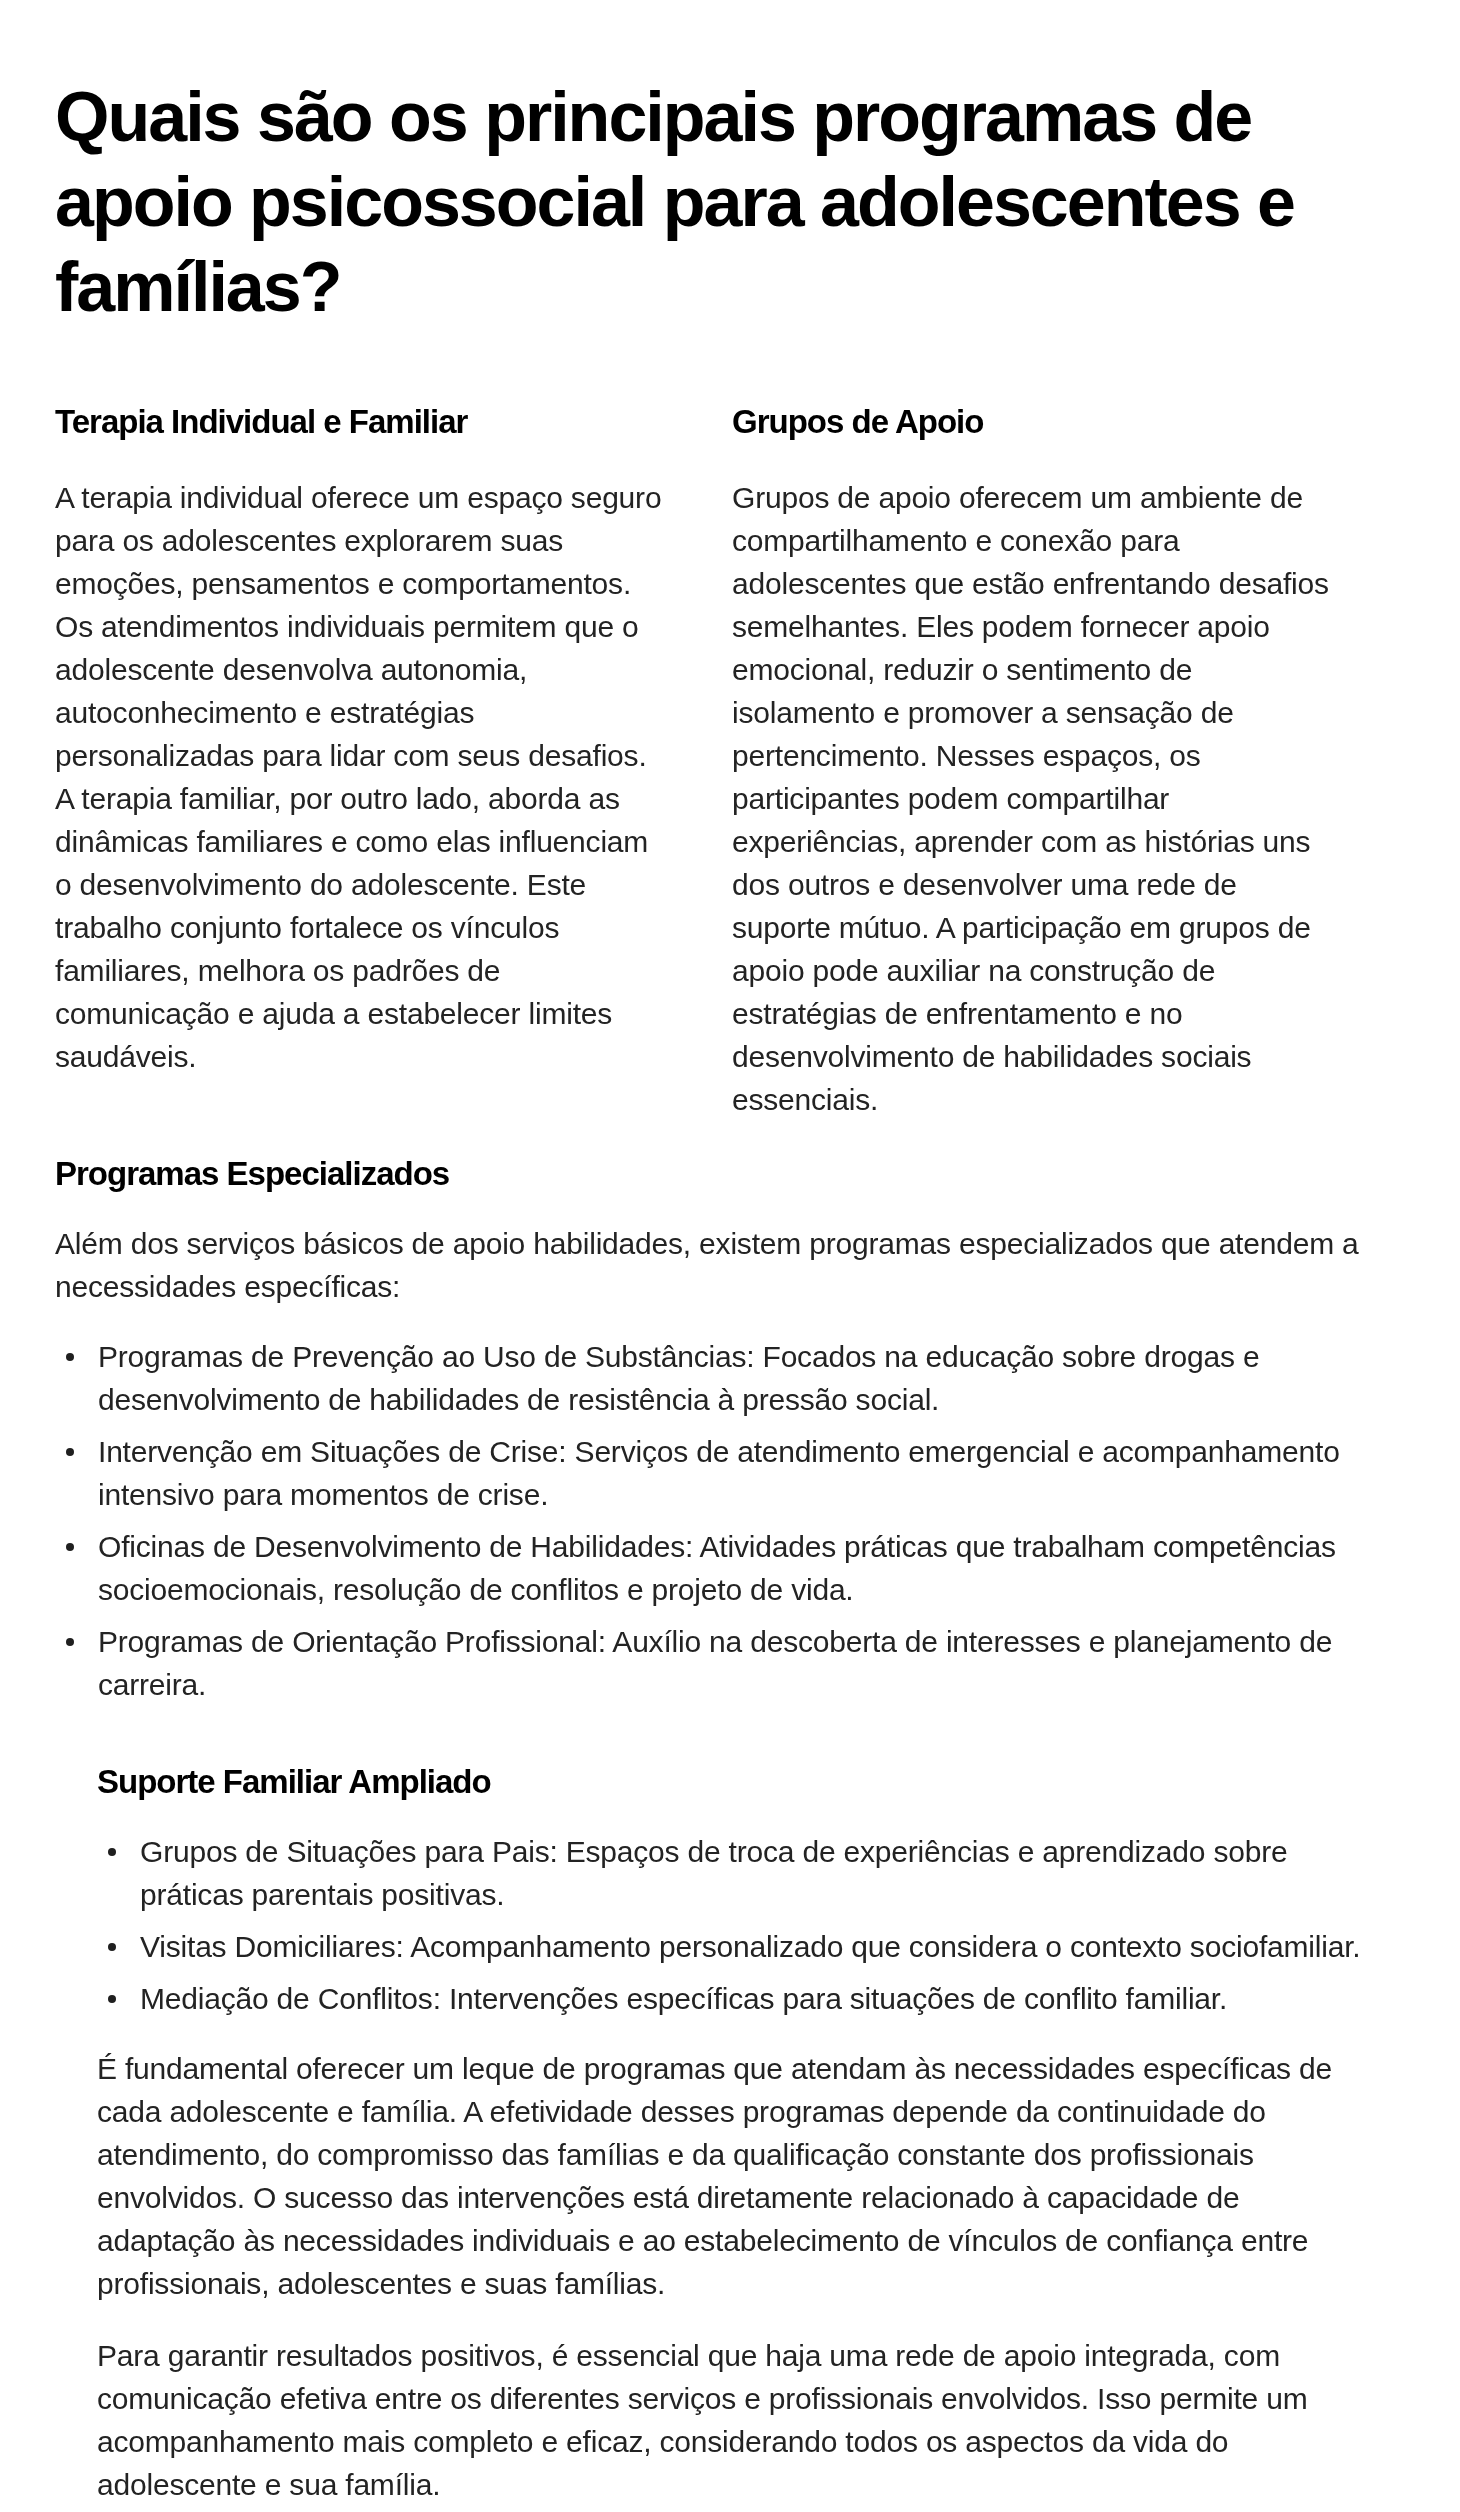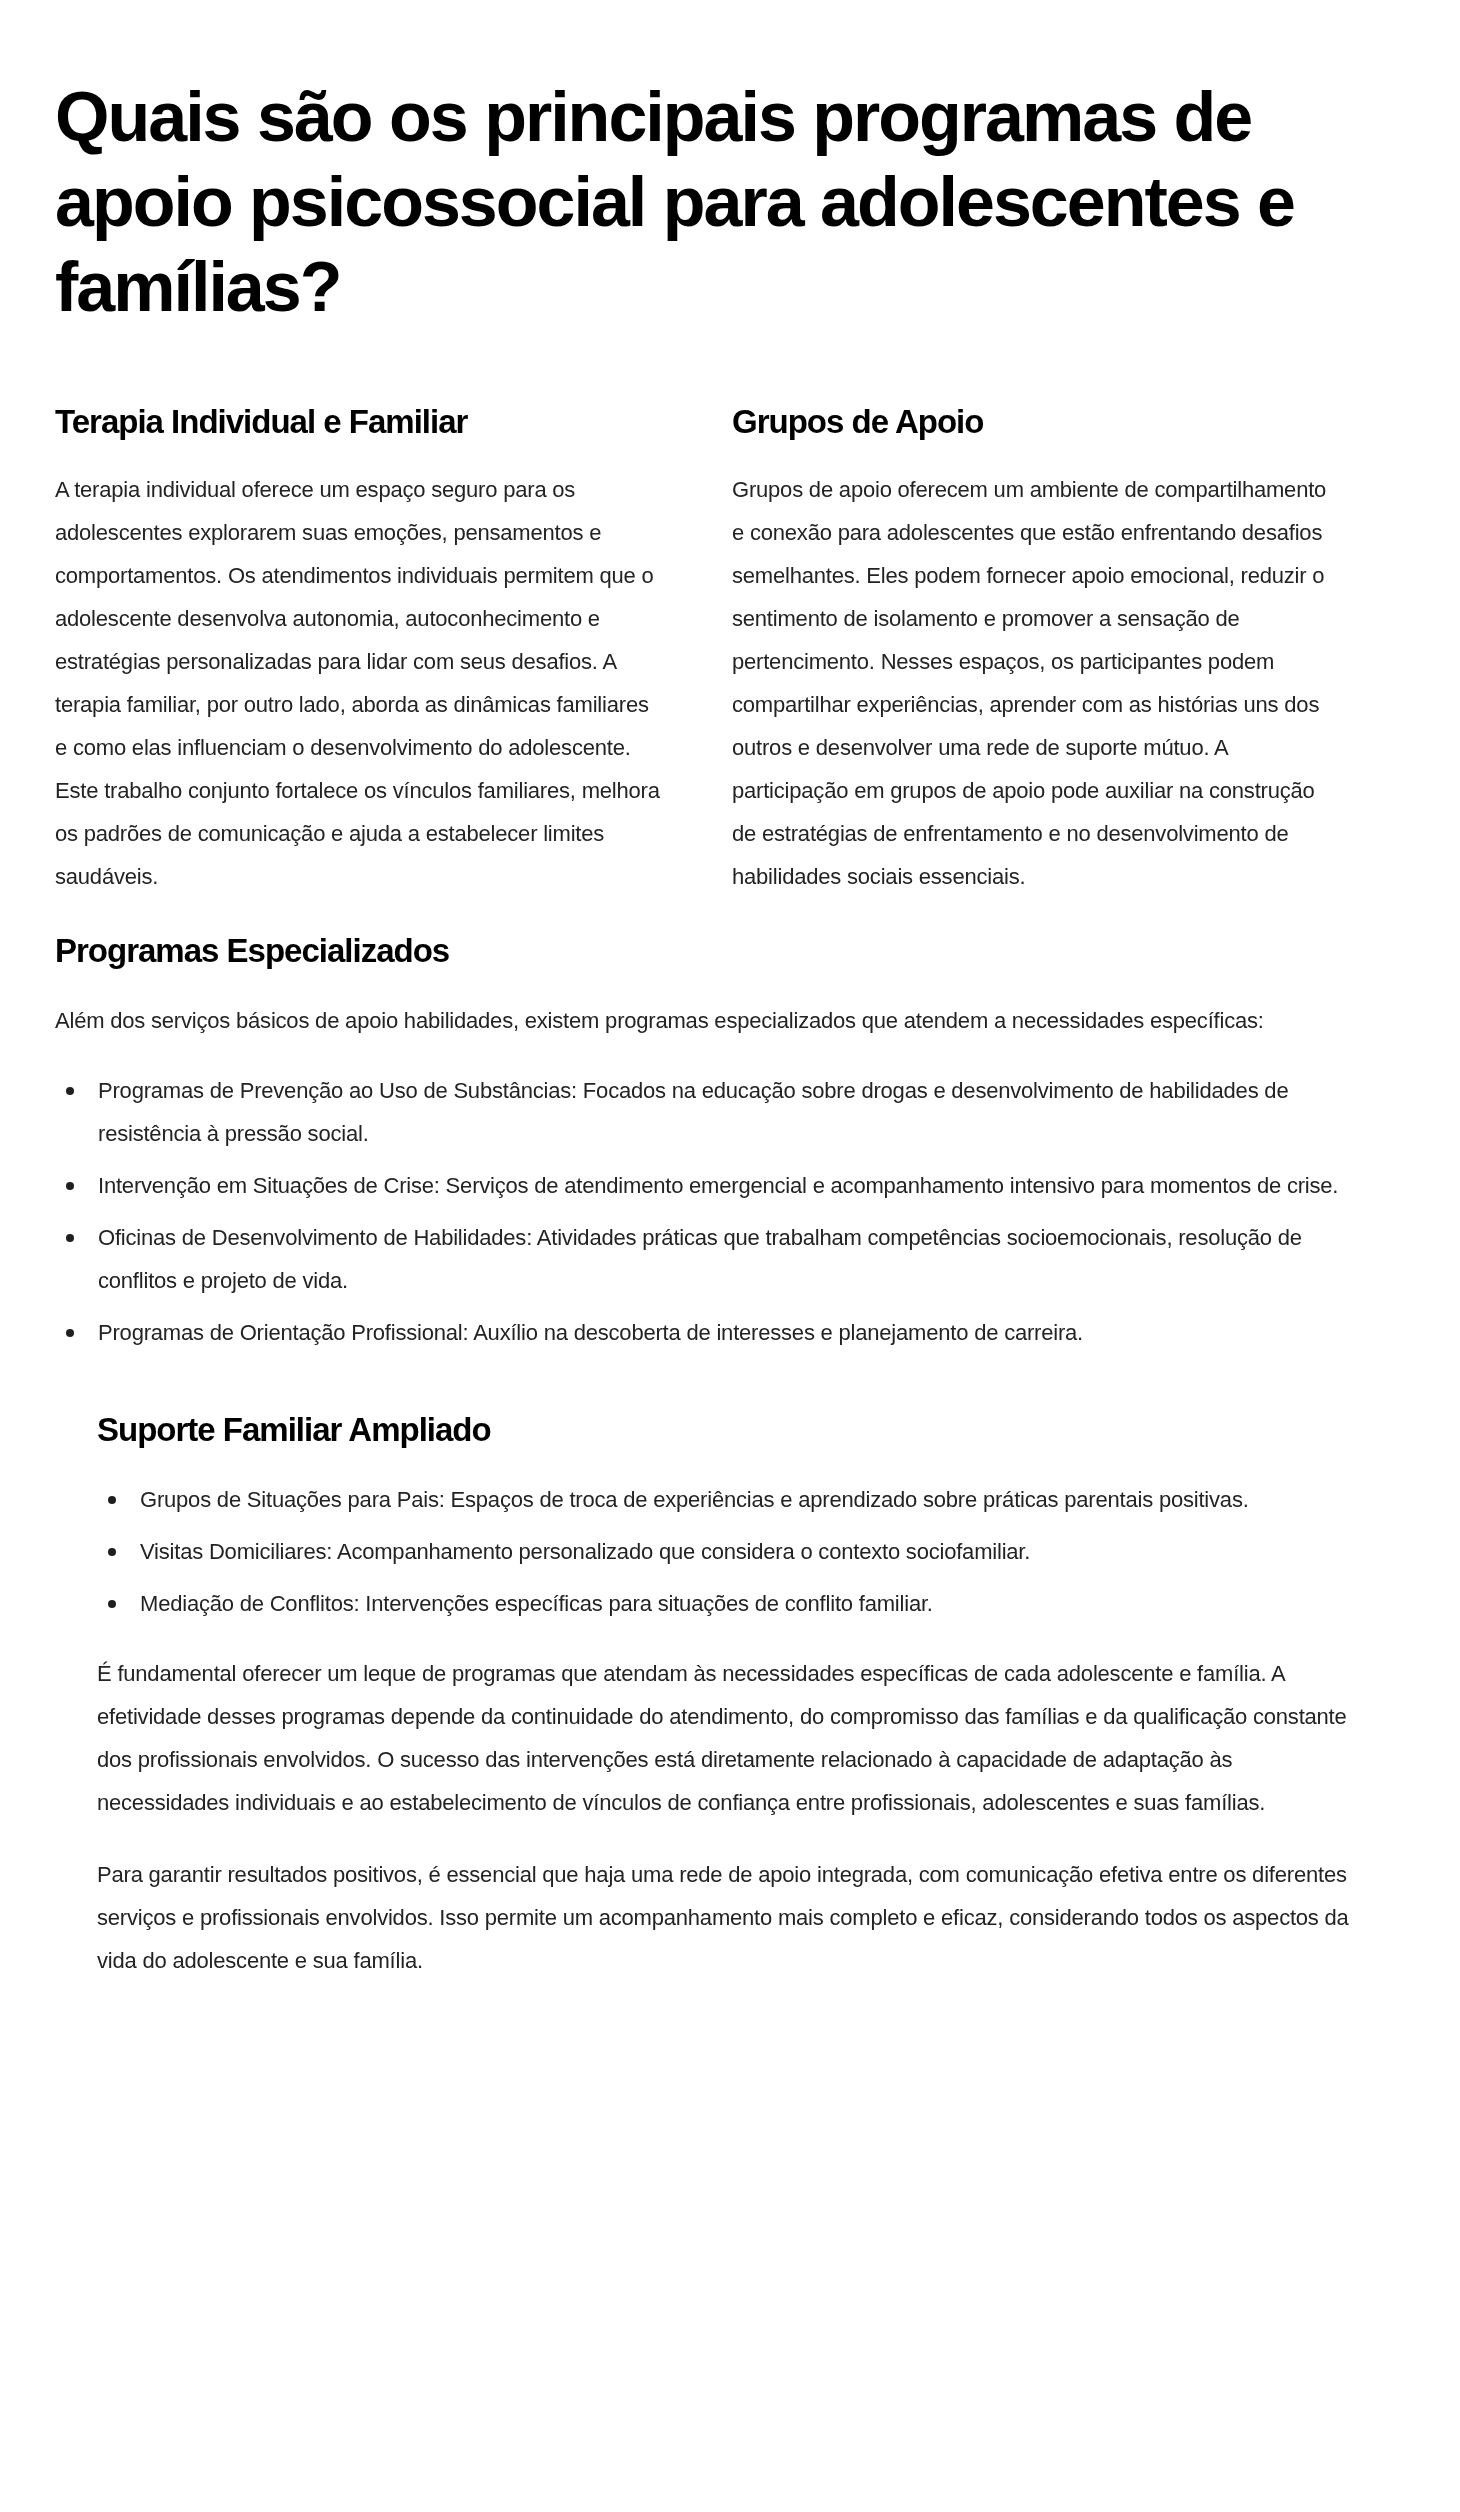--- a/index.html
+++ b/index.html
@@ -27,33 +27,33 @@
   }
   h2 {
     margin: 0;
     font-size: 33px;
     line-height: 41px;
     font-weight: 700;
     letter-spacing: -1px;
     color: #000000;
   }
   p, li {
-    font-size: 22px;
+    font-size: 30px;
     line-height: 43px;
     color: #232323;
     letter-spacing: -0.2px;
   }
   p { margin: 0; }
   .cols {
     display: flex;
     gap: 68px;
     margin-top: 71px;
   }
   .col { width: 609px; }
-  .col h2 { margin-bottom: 26px; }
+  .col h2 { margin-bottom: 34px; }
   .section { margin-top: 32px; }
   .section h2 { margin-bottom: 27.6px; }
   .section.second { margin-top: 55px; margin-left: 42px; }
   ul {
     margin: 27.6px 0 0 0;
     padding: 0 0 0 43px;
     list-style: none;
   }
   ul li {
     position: relative;

